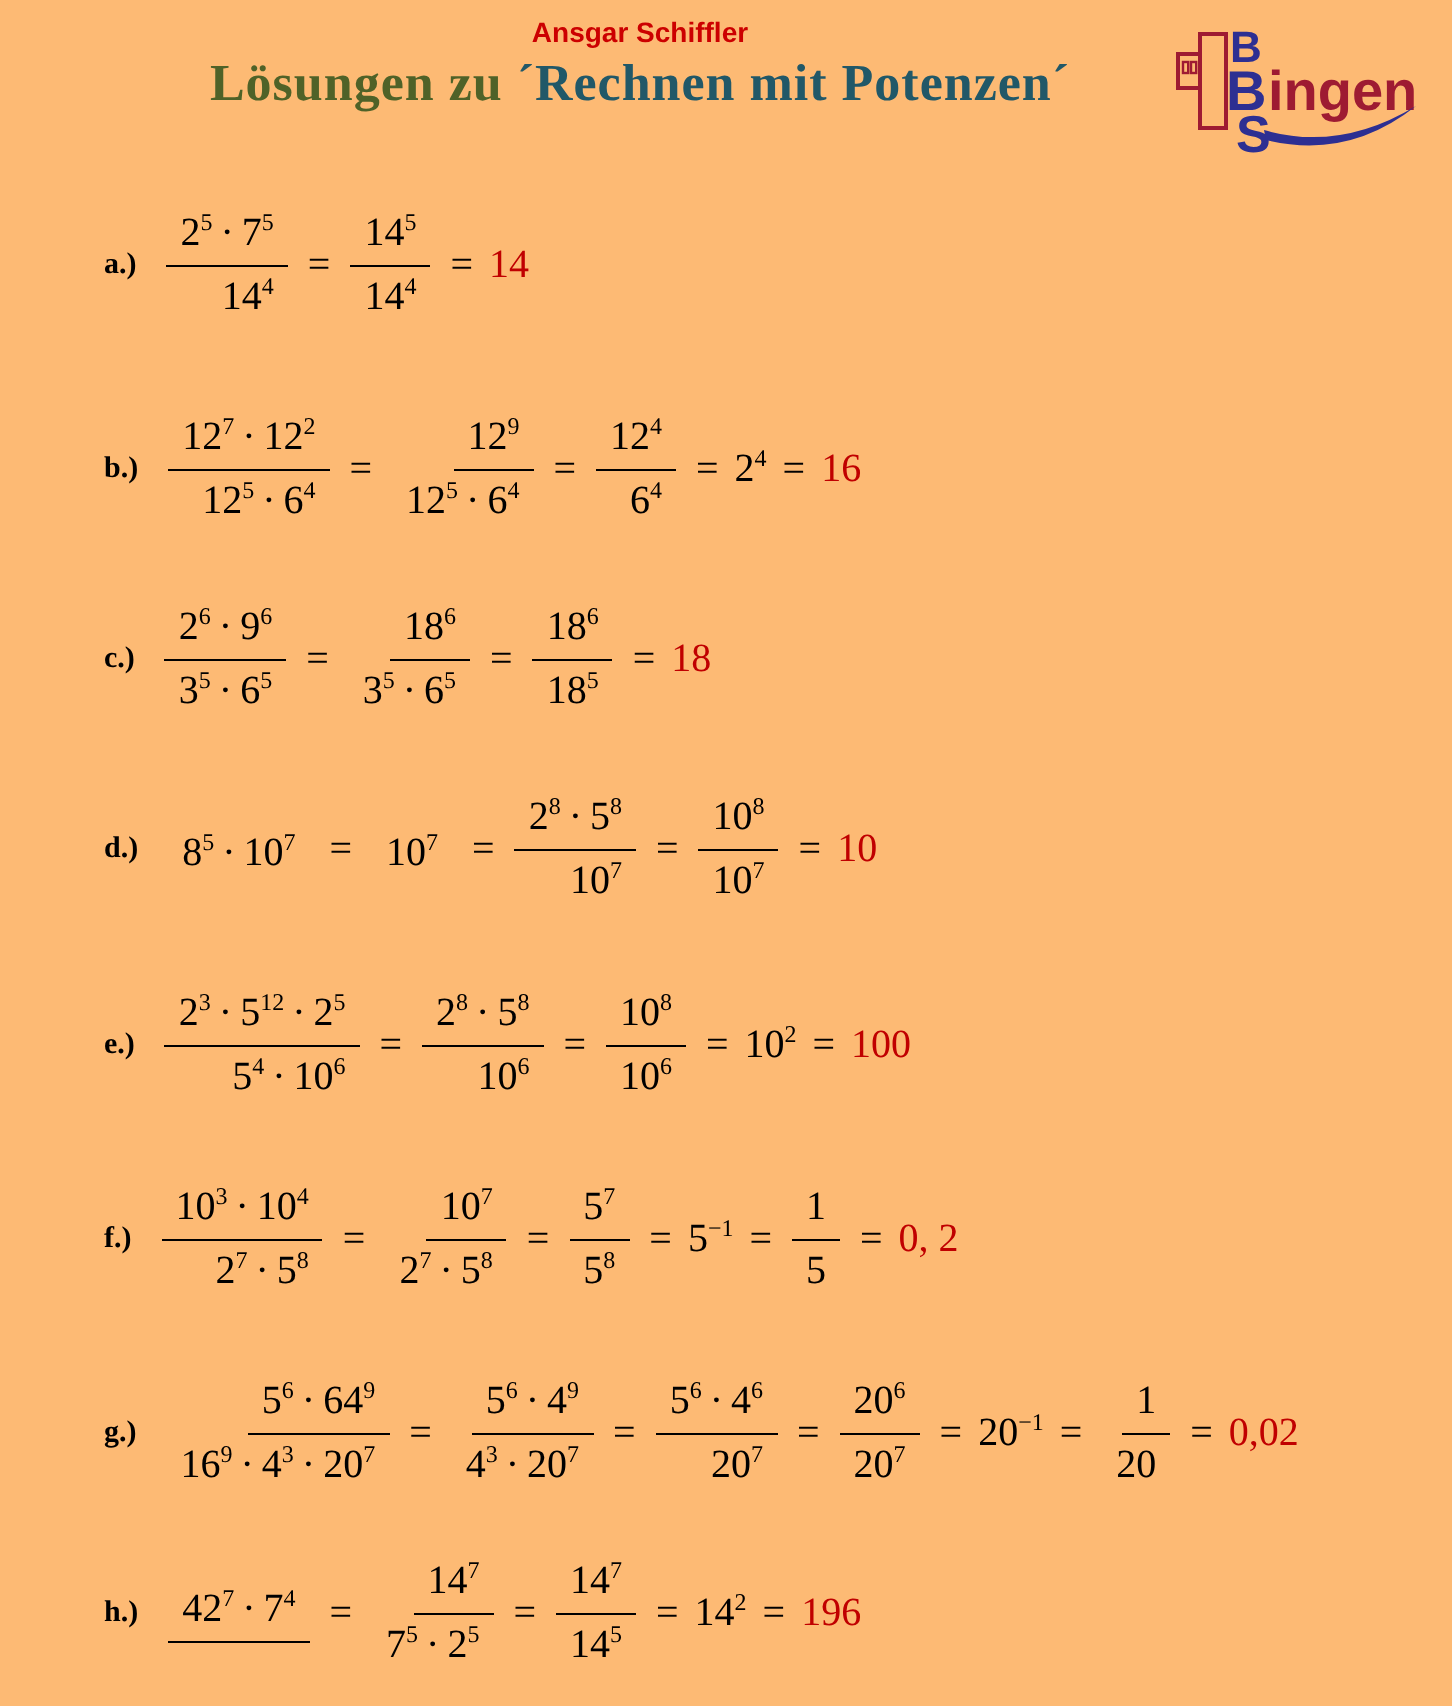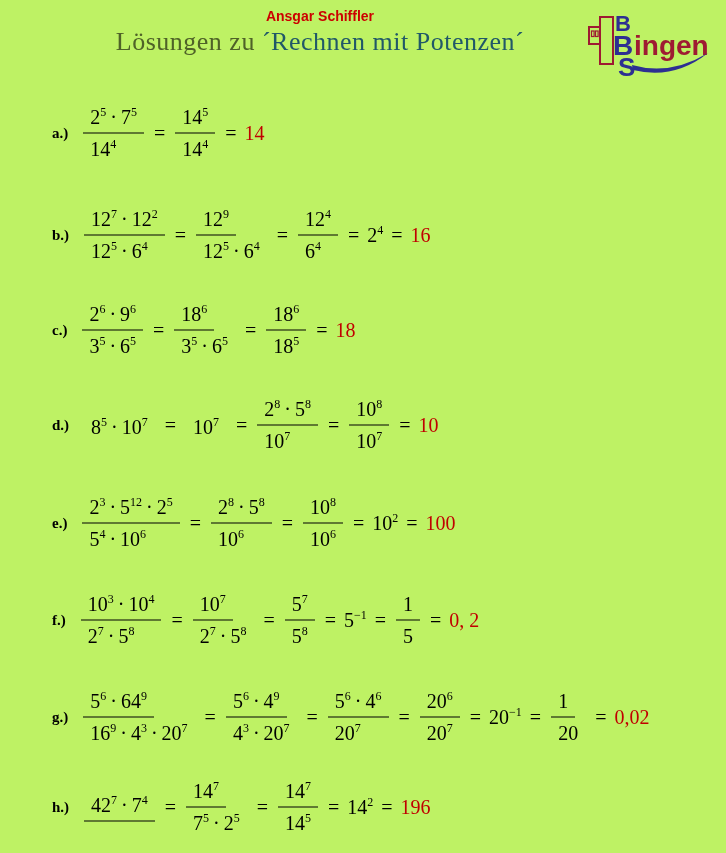--- a/index.html
+++ b/index.html
@@ -1,41 +1,41 @@
 <!DOCTYPE html>
 <html><head>
 <meta charset="utf-8">
 <style>
   html, body { margin: 0; padding: 0; background: #ffffff; }
   .page {
     position: relative;
     width: 726px;
     height: 853px;
-    background: #bef264;
+    background: #fdba74;
     overflow: hidden;
     font-family: "Liberation Serif", serif;
   }
   
   .header {
     position: absolute;
     top: 8px; left: 0;
     width: 640px;
     text-align: center;
   }
   .author {
     color: #cc0000;
     font-family: "Liberation Sans", sans-serif;
     font-weight: bold;
     font-size: 14px;
   }
   .title {
     margin: 3px 0 0 0;
     font-family: "Liberation Serif", serif;
     font-size: 26px;
-    font-weight: normal;
+    font-weight: bold;
     letter-spacing: 0.5px;
   }
   .title .t1 { color: #4f6228; }
   .title .t2 { color: #215868; }
   
   .logo {
     position: absolute;
     top: 6px; left: 584px;
     width: 132px; height: 72px;
   }
@@ -52,21 +52,21 @@
     white-space: nowrap;
   }
   .plabel {
     font-weight: bold;
     font-size: 15px;
     margin-right: 12px;
   }
   .frac {
     display: inline-flex;
     flex-direction: column;
-    align-items: flex-start;
+    align-items: flex-end;
     margin: 0 3px;
     text-align: center;
   }
   .num {
     padding: 1px 7px 4px 7px;
     border-bottom: 1.5px solid #000;
     line-height: 1.15;
   }
   .den { padding: 4px 7px 1px 7px; line-height: 1.15; }
   .op { margin: 0 7px; }

